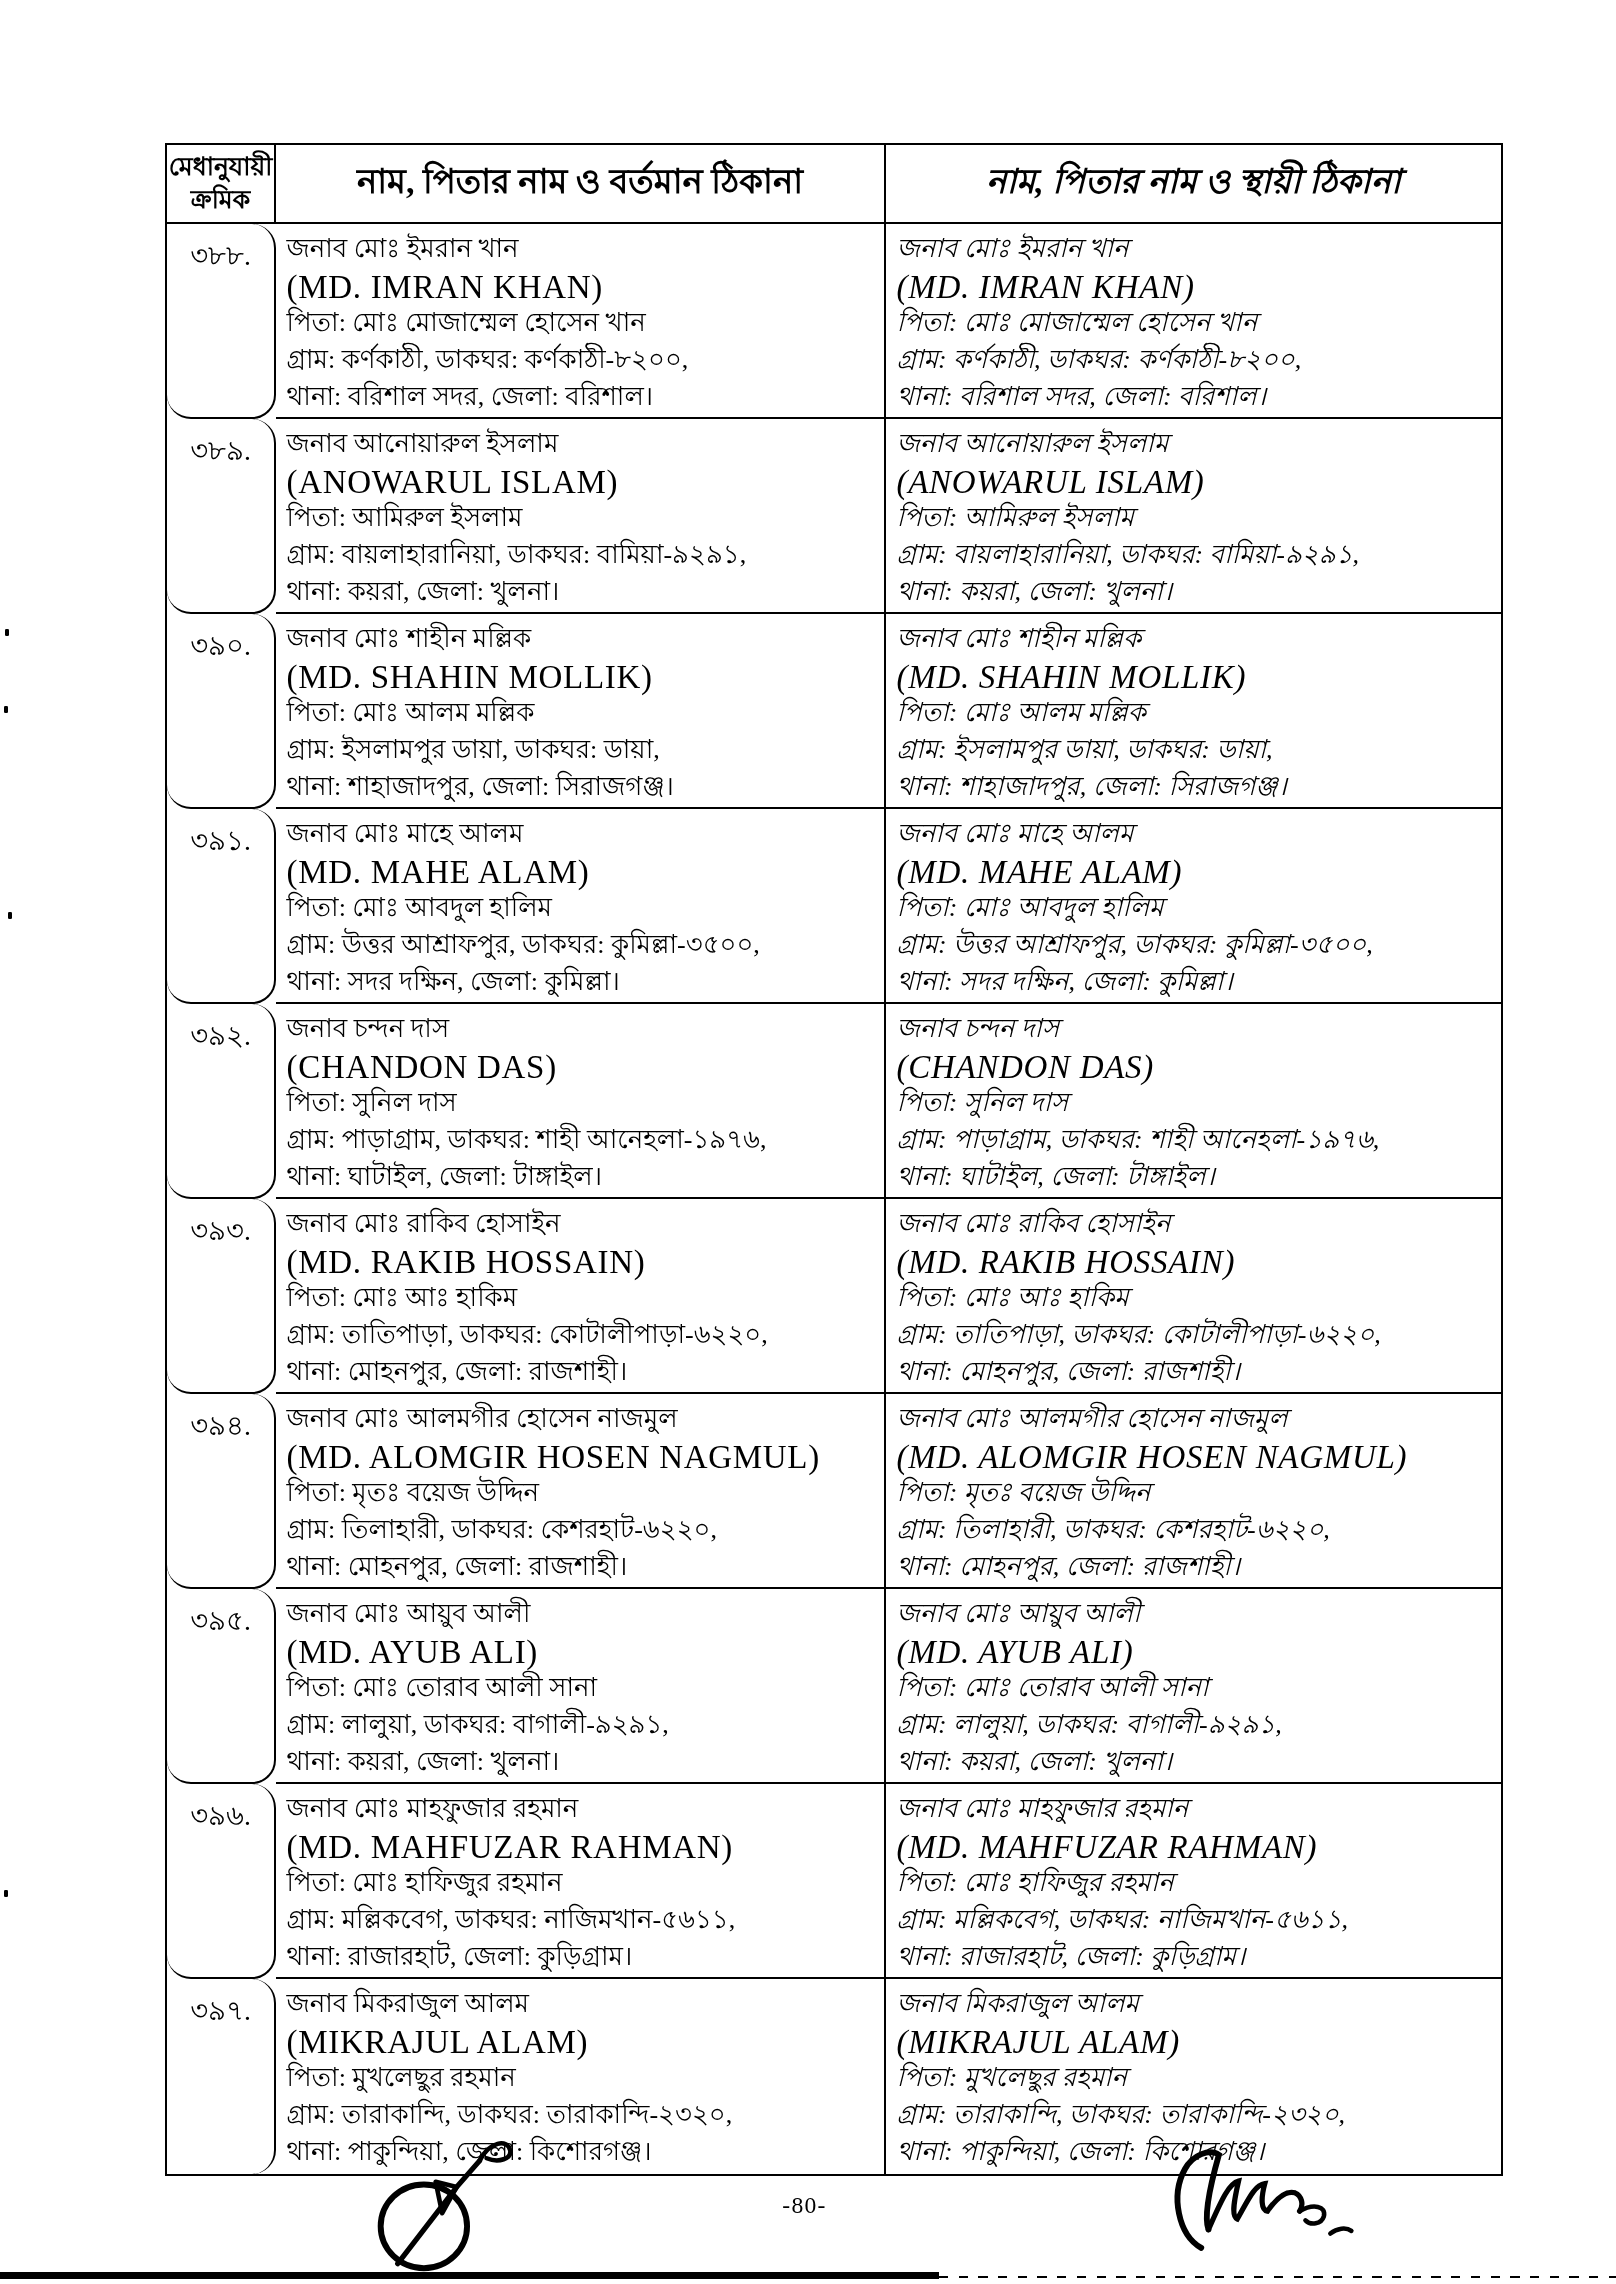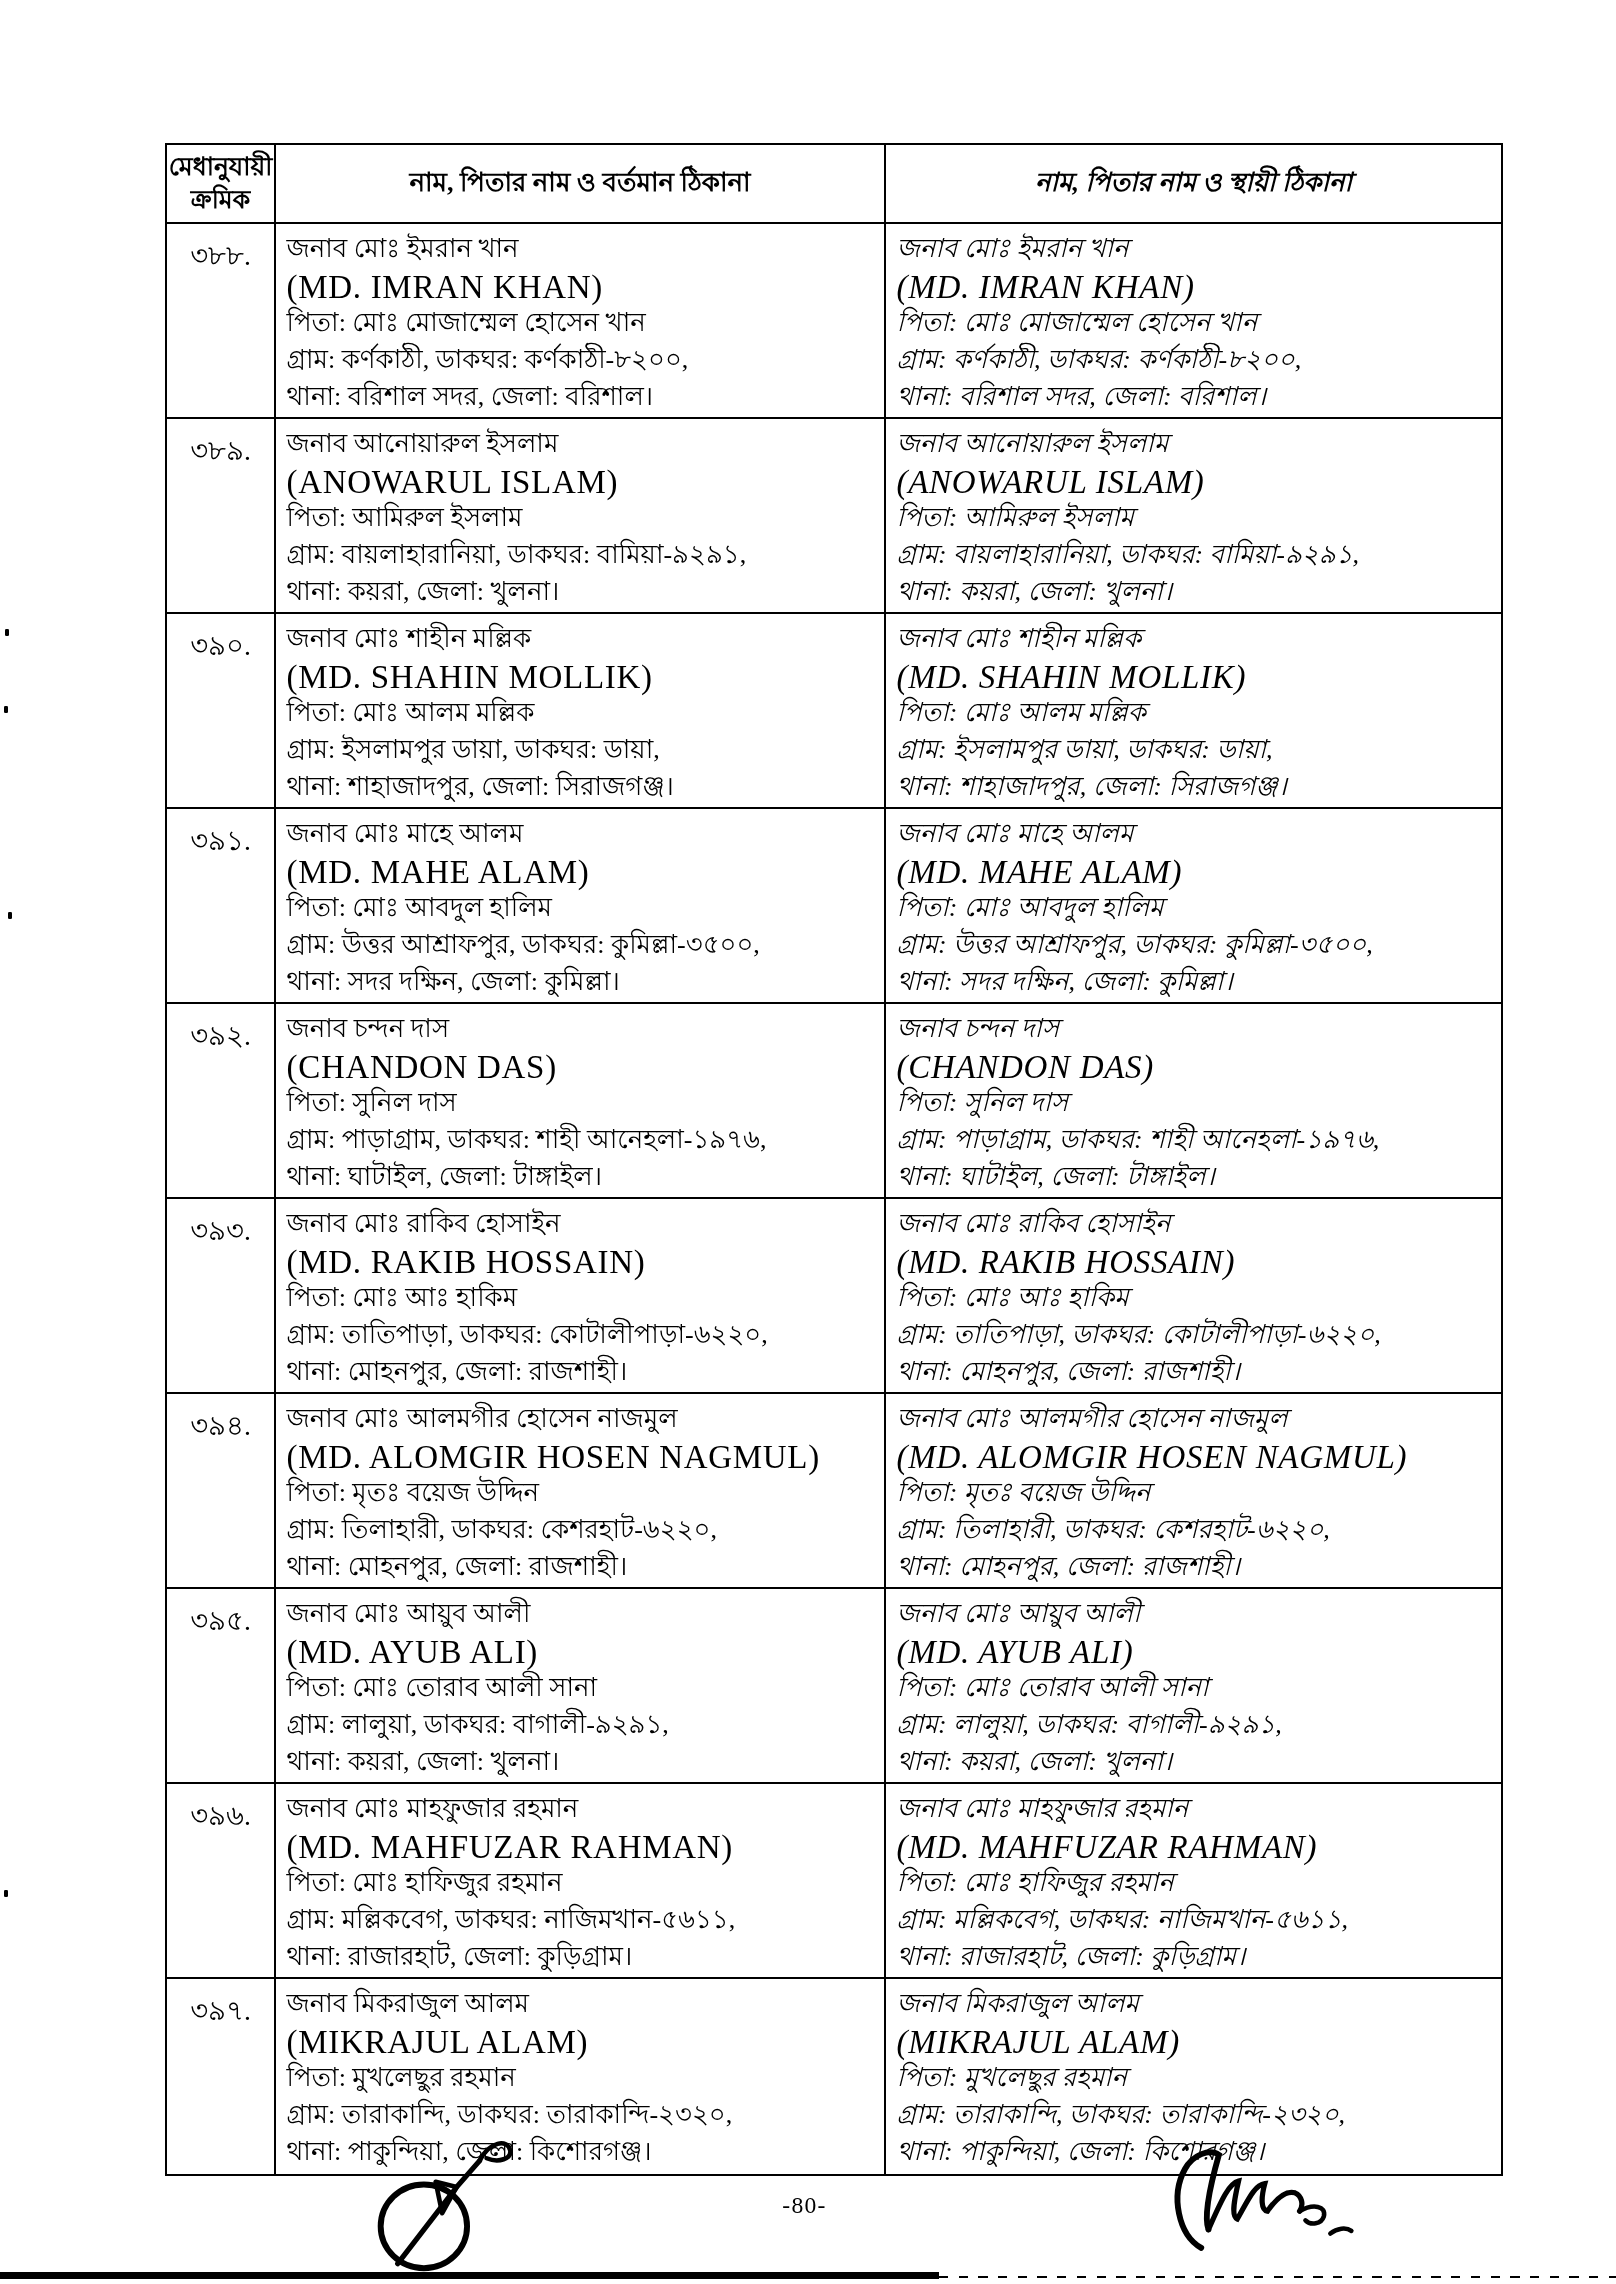--- a/index.html
+++ b/index.html
@@ -39,25 +39,26 @@
     justify-content: center;
     font-weight: bold;
     border-bottom-width: 2.6px;
   }
   .hcell.serial-h {
     flex-direction: column;
     font-size: 25px;
     line-height: 1.3;
     text-align: center;
   }
-  .hcell.title-h { font-size: 26px; }
+  .hcell.title-h { font-size: 34px; }
   .serial-cell {
     text-align: center;
     font-size: 27.6px;
     padding-top: 10.5px;
+    border-radius: 24px;
   }
   .person-cell { padding: 7.9px 0 0 10.5px; text-align: right; }
   .ln {
     height: 37px;
     display: flex;
     align-items: center;
     white-space: nowrap;
   }
   .ln.bn { font-size: 26px; }
   .ln.en { font-size: 33px; letter-spacing: 0.7px; }

